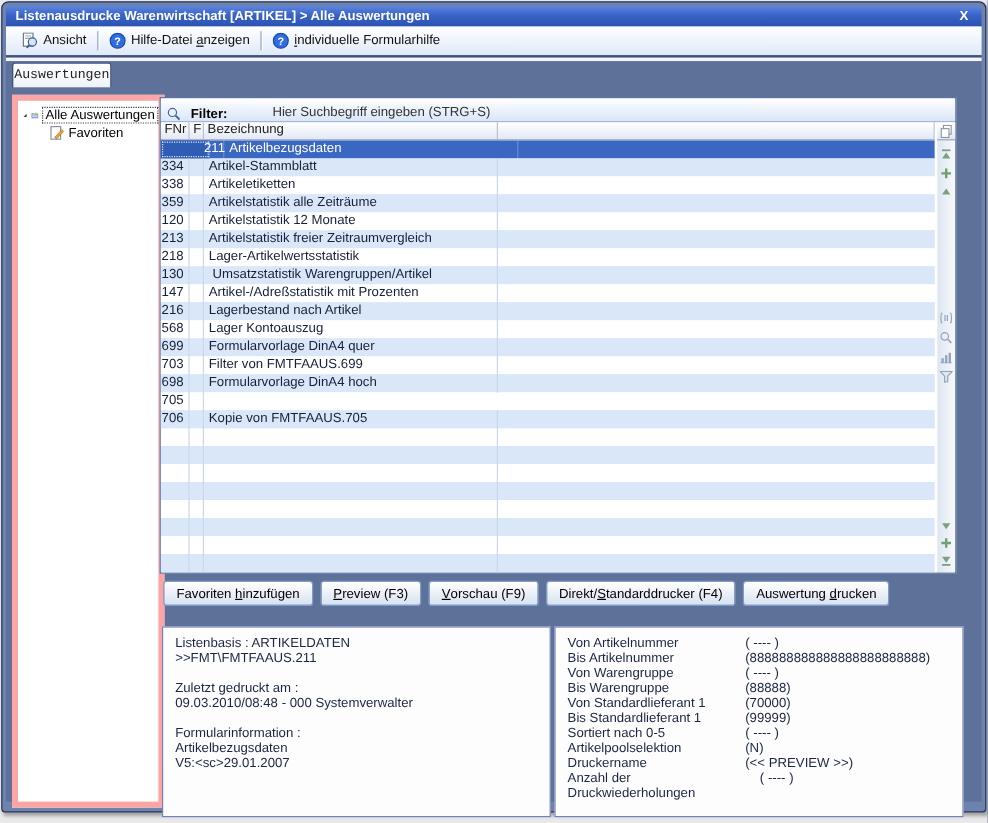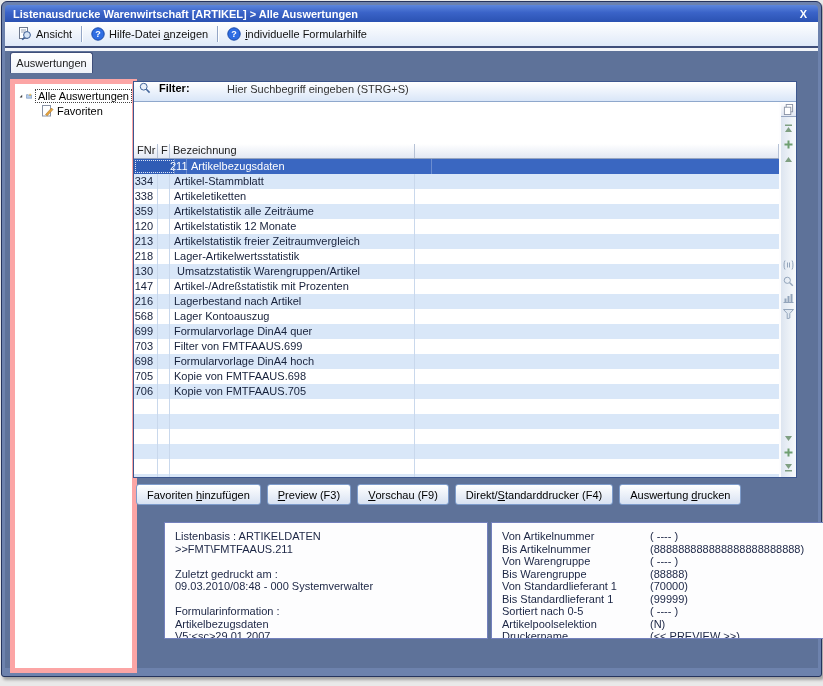--- a/index.html
+++ b/index.html
@@ -34,54 +34,54 @@
   
   .whitegap{position:absolute;left:3px;top:46px;right:3px;height:3px;background:#f2f4f8;}
   .page{
     position:absolute;left:3px;right:3px;top:49px;bottom:8px;
     background:#5e7299;
   }
   .tab{
     position:absolute;left:5px;top:1px;width:81px;height:20px;
     background:linear-gradient(#ffffff,#eef2f8);
     border:1px solid #3f4e7a;border-bottom:none;border-radius:3px 3px 0 0;
-    display:flex;align-items:center;justify-content:center;color:#222;
+    display:flex;align-items:center;justify-content:center;color:#222;font-family:Liberation Mono, monospace;
   }
   
   .tree{
     position:absolute;left:5px;top:28px;width:117px;height:584px;
     background:#fff;border:5px solid #fca5a5;
   }
   .tree-item{display:flex;align-items:center;gap:3px;margin:5px 0 0 4px;}
   .tree-item.child{margin:2px 0 0 26px;}
   .tree-label{white-space:nowrap;}
   .tree-label.focused{border:1px dotted #444;padding:0 2px;}
   
   .main-frame{
     position:absolute;left:128px;top:30px;width:662px;height:395px;
     background:#fff;border:1px solid #3c568e;
     display:flex;flex-direction:column;
   }
   .filterbar{
-    height:19px;flex:0 0 19px;display:flex;align-items:flex-start;
+    height:19px;flex:0 0 19px;display:flex;align-items:flex-end;
     background:linear-gradient(#ffffff,#d9e6f8);
     border-bottom:1px solid #8fa8cc;padding-left:5px;
   }
   .filterbar .flabel{font-weight:bold;margin-left:8px;width:52px;}
   .filterbar input{
     flex:1;border:none;background:transparent;outline:none;
     font:11px "Liberation Sans",sans-serif;color:#222;margin-left:14px;
   }
   .filterbar input::placeholder{color:#333;opacity:1;}
   .table-body{flex:1;display:flex;min-height:0;}
   .table-content{flex:1;display:flex;flex-direction:column;min-width:0;}
   .thead{
     height:14px;flex:0 0 14px;display:flex;
     background:linear-gradient(#ffffff,#e2e8f3);
-    border-bottom:1px solid #96a5c0;color:#222;line-height:13px;margin-top:42px;
+    border-bottom:1px solid #96a5c0;color:#222;line-height:13px;
   }
   .thead .hc{border-right:1px solid #b6c2d6;padding-left:3px;box-sizing:border-box;}
   .hc1{width:24px;} .hc2{width:12px;} .hc3{width:245px;} .hc4{flex:1;}
   .rows-area{
     flex:1;position:relative;
     background:repeating-linear-gradient(180deg,#ffffff 0 15px,#d9e7f8 15px 30px);
   }
   .separators div{position:absolute;top:0;bottom:0;width:1px;background:#c9d8ec;}
   .sep1{left:23px;} .sep2{left:35px;} .sep3{left:280px;}
   .rows{position:absolute;left:0;top:0;right:0;}
@@ -110,23 +110,23 @@
   
   .actions{position:absolute;left:131px;top:433px;display:flex;gap:6px;}
   .btn{
     height:21px;border:1px solid #7e9ccb;border-radius:3px;
     background:linear-gradient(#ffffff,#d8e2f2);
     font:11px "Liberation Sans",sans-serif;color:#000;
     display:flex;align-items:center;padding:0 10px;white-space:pre;
   }
   
   .info-panel{
-    position:absolute;top:471px;height:117px;box-sizing:border-box;
+    position:absolute;top:471px;height:159px;box-sizing:border-box;
     background:#fdfdfe;border:1px solid #7380bc;
-    padding:7px 10px;color:#1b2544;line-height:12.5px;overflow:hidden;margin-left:29px;
+    padding:7px 10px;color:#1b2544;line-height:12.5px;overflow:hidden;
   }
   .info-left{left:130px;width:324px;}
   .info-right{left:457px;width:341px;}
   .info-line{min-height:12.5px;white-space:pre;}
   .info-row{display:flex;}
   .info-row .lbl{width:148px;flex:0 0 148px;}
   .info-row .val{white-space:pre;}
 </style>
 </head>
 <body>
@@ -299,21 +299,20 @@
               </div>
                 <div class="row">
                 <div class="c1">698</div>
                 <div class="c2"></div>
                 <div class="c3">Formularvorlage DinA4 hoch</div>
                 <div class="c4"></div>
               </div>
                 <div class="row">
                 <div class="c1">705</div>
                 <div class="c2"></div>
-                <div class="c3">Kopie von FMTFAAUS.698</div>
                 <div class="c4"></div>
               </div>
                 <div class="row">
                 <div class="c1">706</div>
                 <div class="c2"></div>
                 <div class="c3">Kopie von FMTFAAUS.705</div>
                 <div class="c4"></div>
               </div>
               </div>
           </div>

